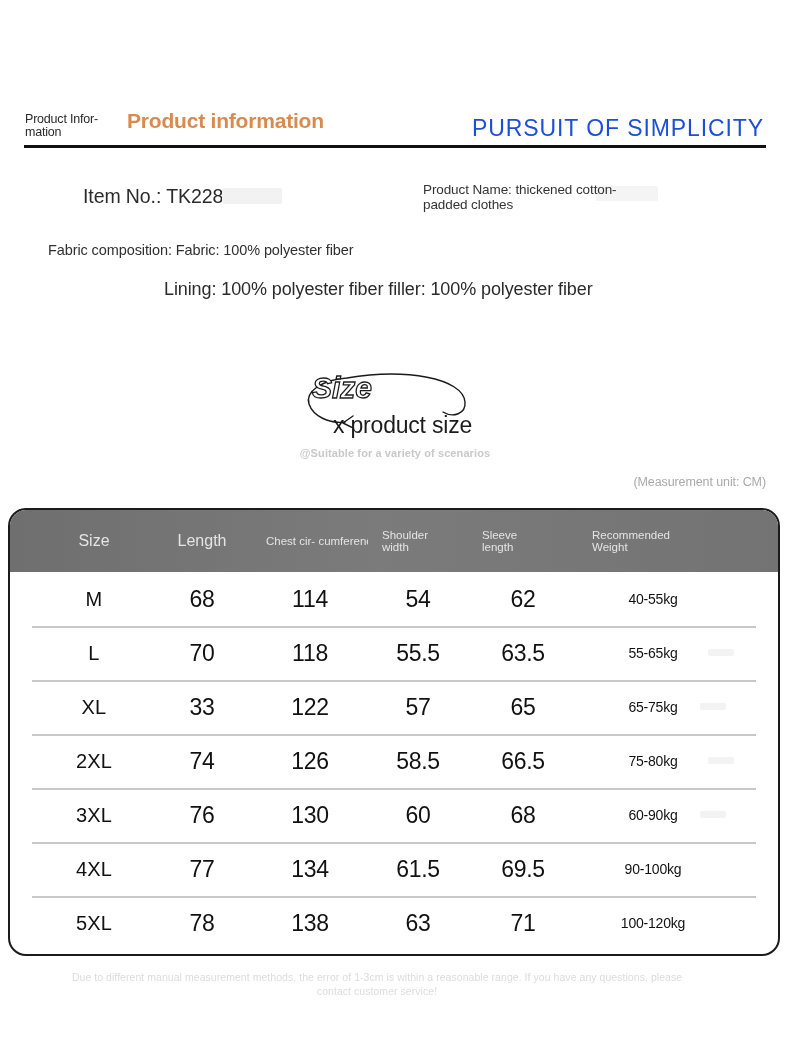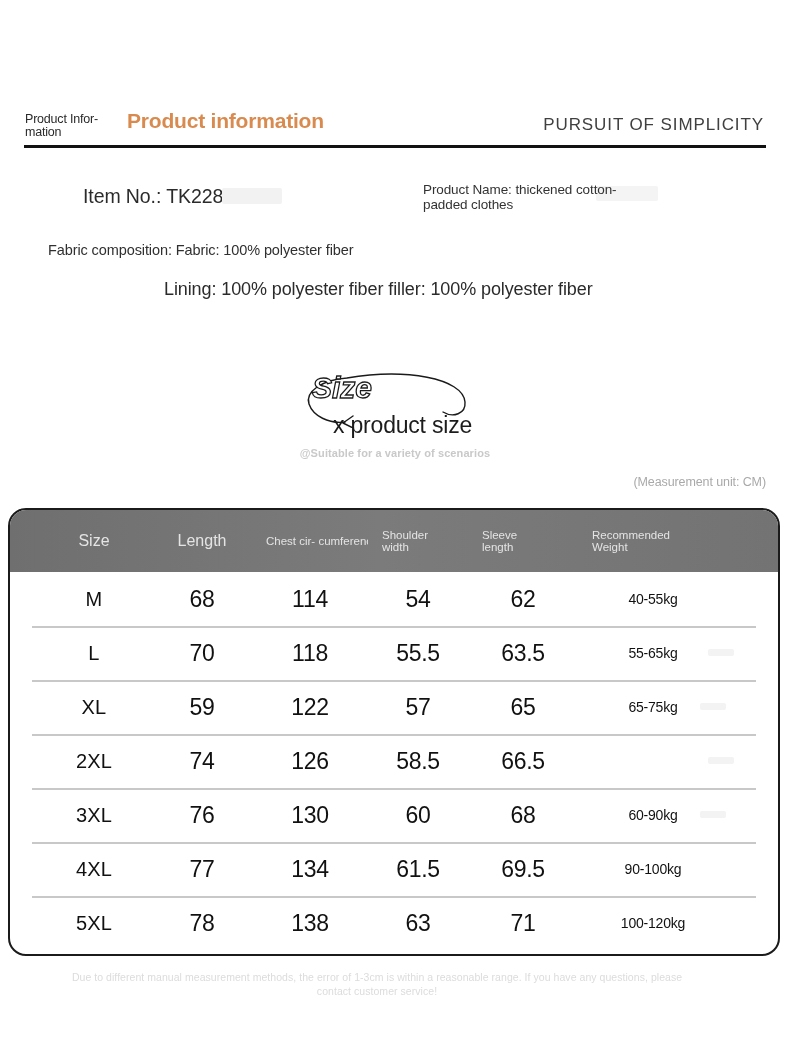--- a/index.html
+++ b/index.html
@@ -50,22 +50,22 @@
     font-size: 21px;
     font-weight: bold;
     color: #d98a4e;
     letter-spacing: -0.2px;
     white-space: nowrap;
   }
   .header-tagline {
     position: absolute;
     right: 26px;
     top: 8px;
-    font-size: 17px;
-    color: #404040;
+    font-size: 23px;
+    color: #1d4ed8;
     letter-spacing: 0.9px;
     white-space: nowrap;
   }
 
   
   .info {
     position: absolute;
     left: 0;
     top: 0;
     width: 790px;
@@ -364,33 +364,34 @@
         <div class="cell c0 td-size">L</div>
         <div class="cell c1 td-num">70</div>
         <div class="cell c2 td-num">118</div>
         <div class="cell c3 td-num">55.5</div>
         <div class="cell c4 td-num">63.5</div>
         <div class="cell c5 td-weight">55-65kg</div>
         <div class="row-wm" style="left: 698px;"></div>
       </div>
       <div class="row">
         <div class="cell c0 td-size">XL</div>
-        <div class="cell c1 td-num">59</div>
+        <div class="cell c1 td-num">33</div>
         <div class="cell c2 td-num">122</div>
         <div class="cell c3 td-num">57</div>
         <div class="cell c4 td-num">65</div>
         <div class="cell c5 td-weight">65-75kg</div>
         <div class="row-wm" style="left: 690px;"></div>
       </div>
       <div class="row">
         <div class="cell c0 td-size">2XL</div>
         <div class="cell c1 td-num">74</div>
         <div class="cell c2 td-num">126</div>
         <div class="cell c3 td-num">58.5</div>
         <div class="cell c4 td-num">66.5</div>
+        <div class="cell c5 td-weight">75-80kg</div>
         <div class="row-wm" style="left: 698px;"></div>
       </div>
       <div class="row">
         <div class="cell c0 td-size">3XL</div>
         <div class="cell c1 td-num">76</div>
         <div class="cell c2 td-num">130</div>
         <div class="cell c3 td-num">60</div>
         <div class="cell c4 td-num">68</div>
         <div class="cell c5 td-weight">60-90kg</div>
         <div class="row-wm" style="left: 690px;"></div>

